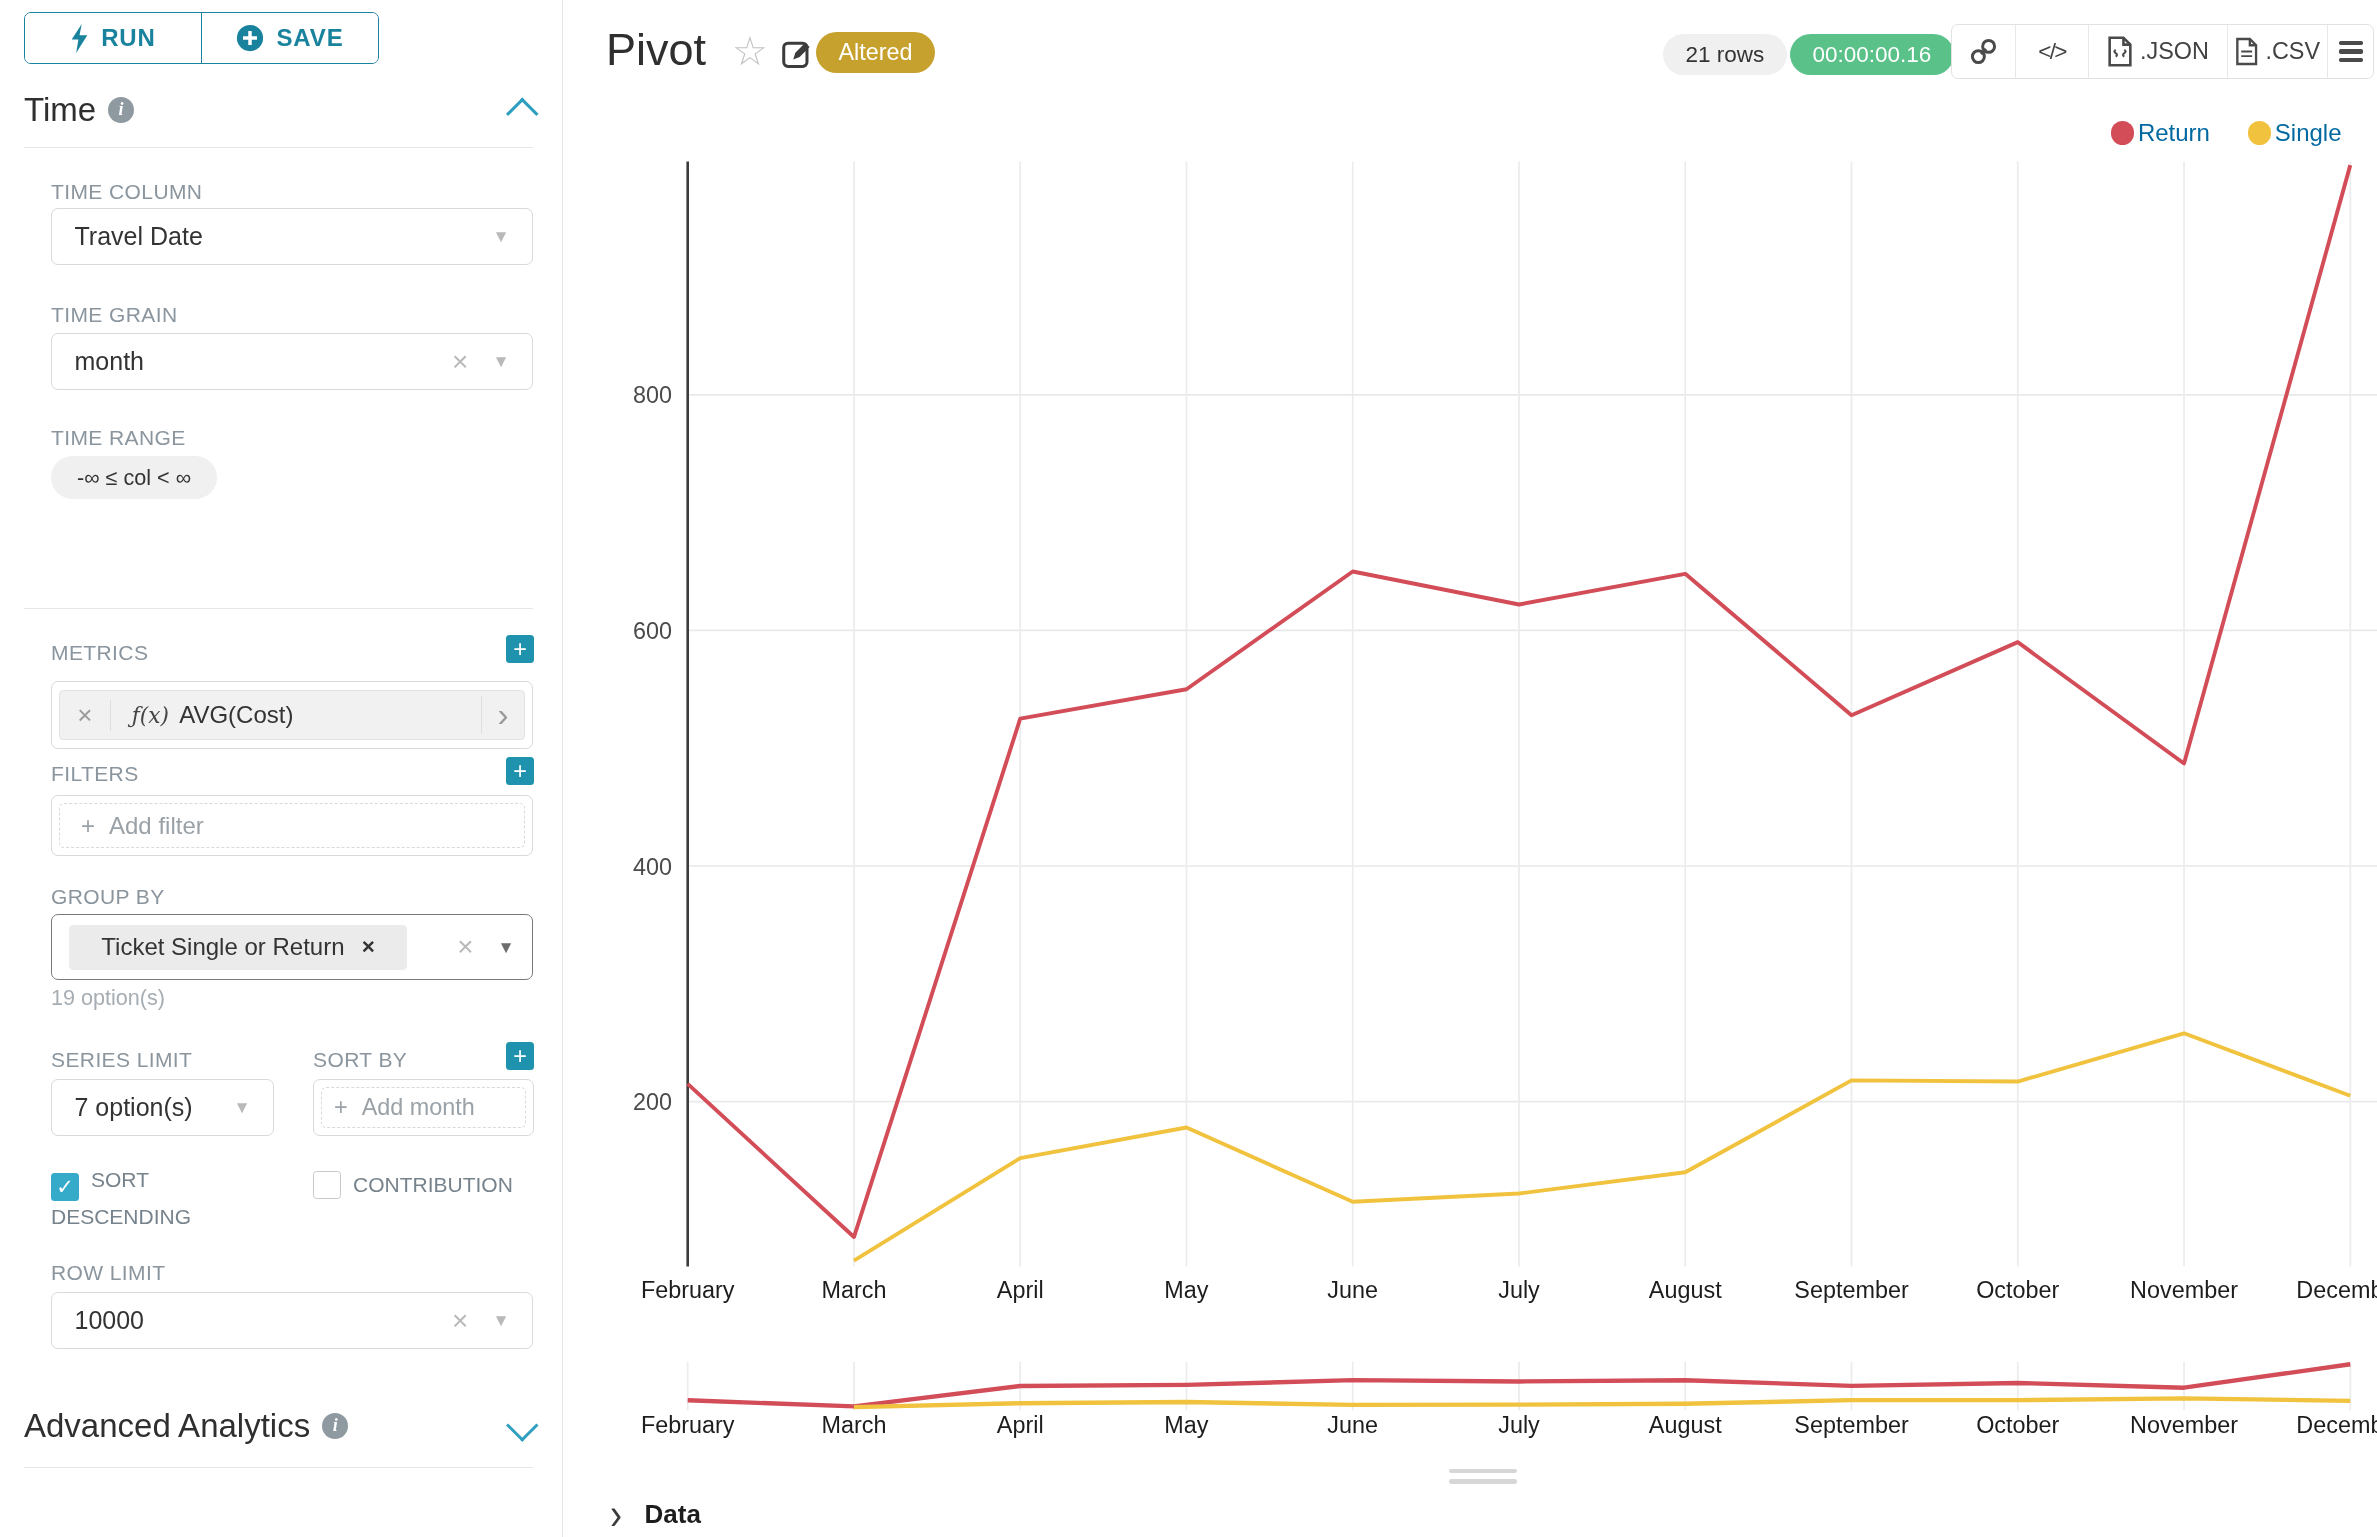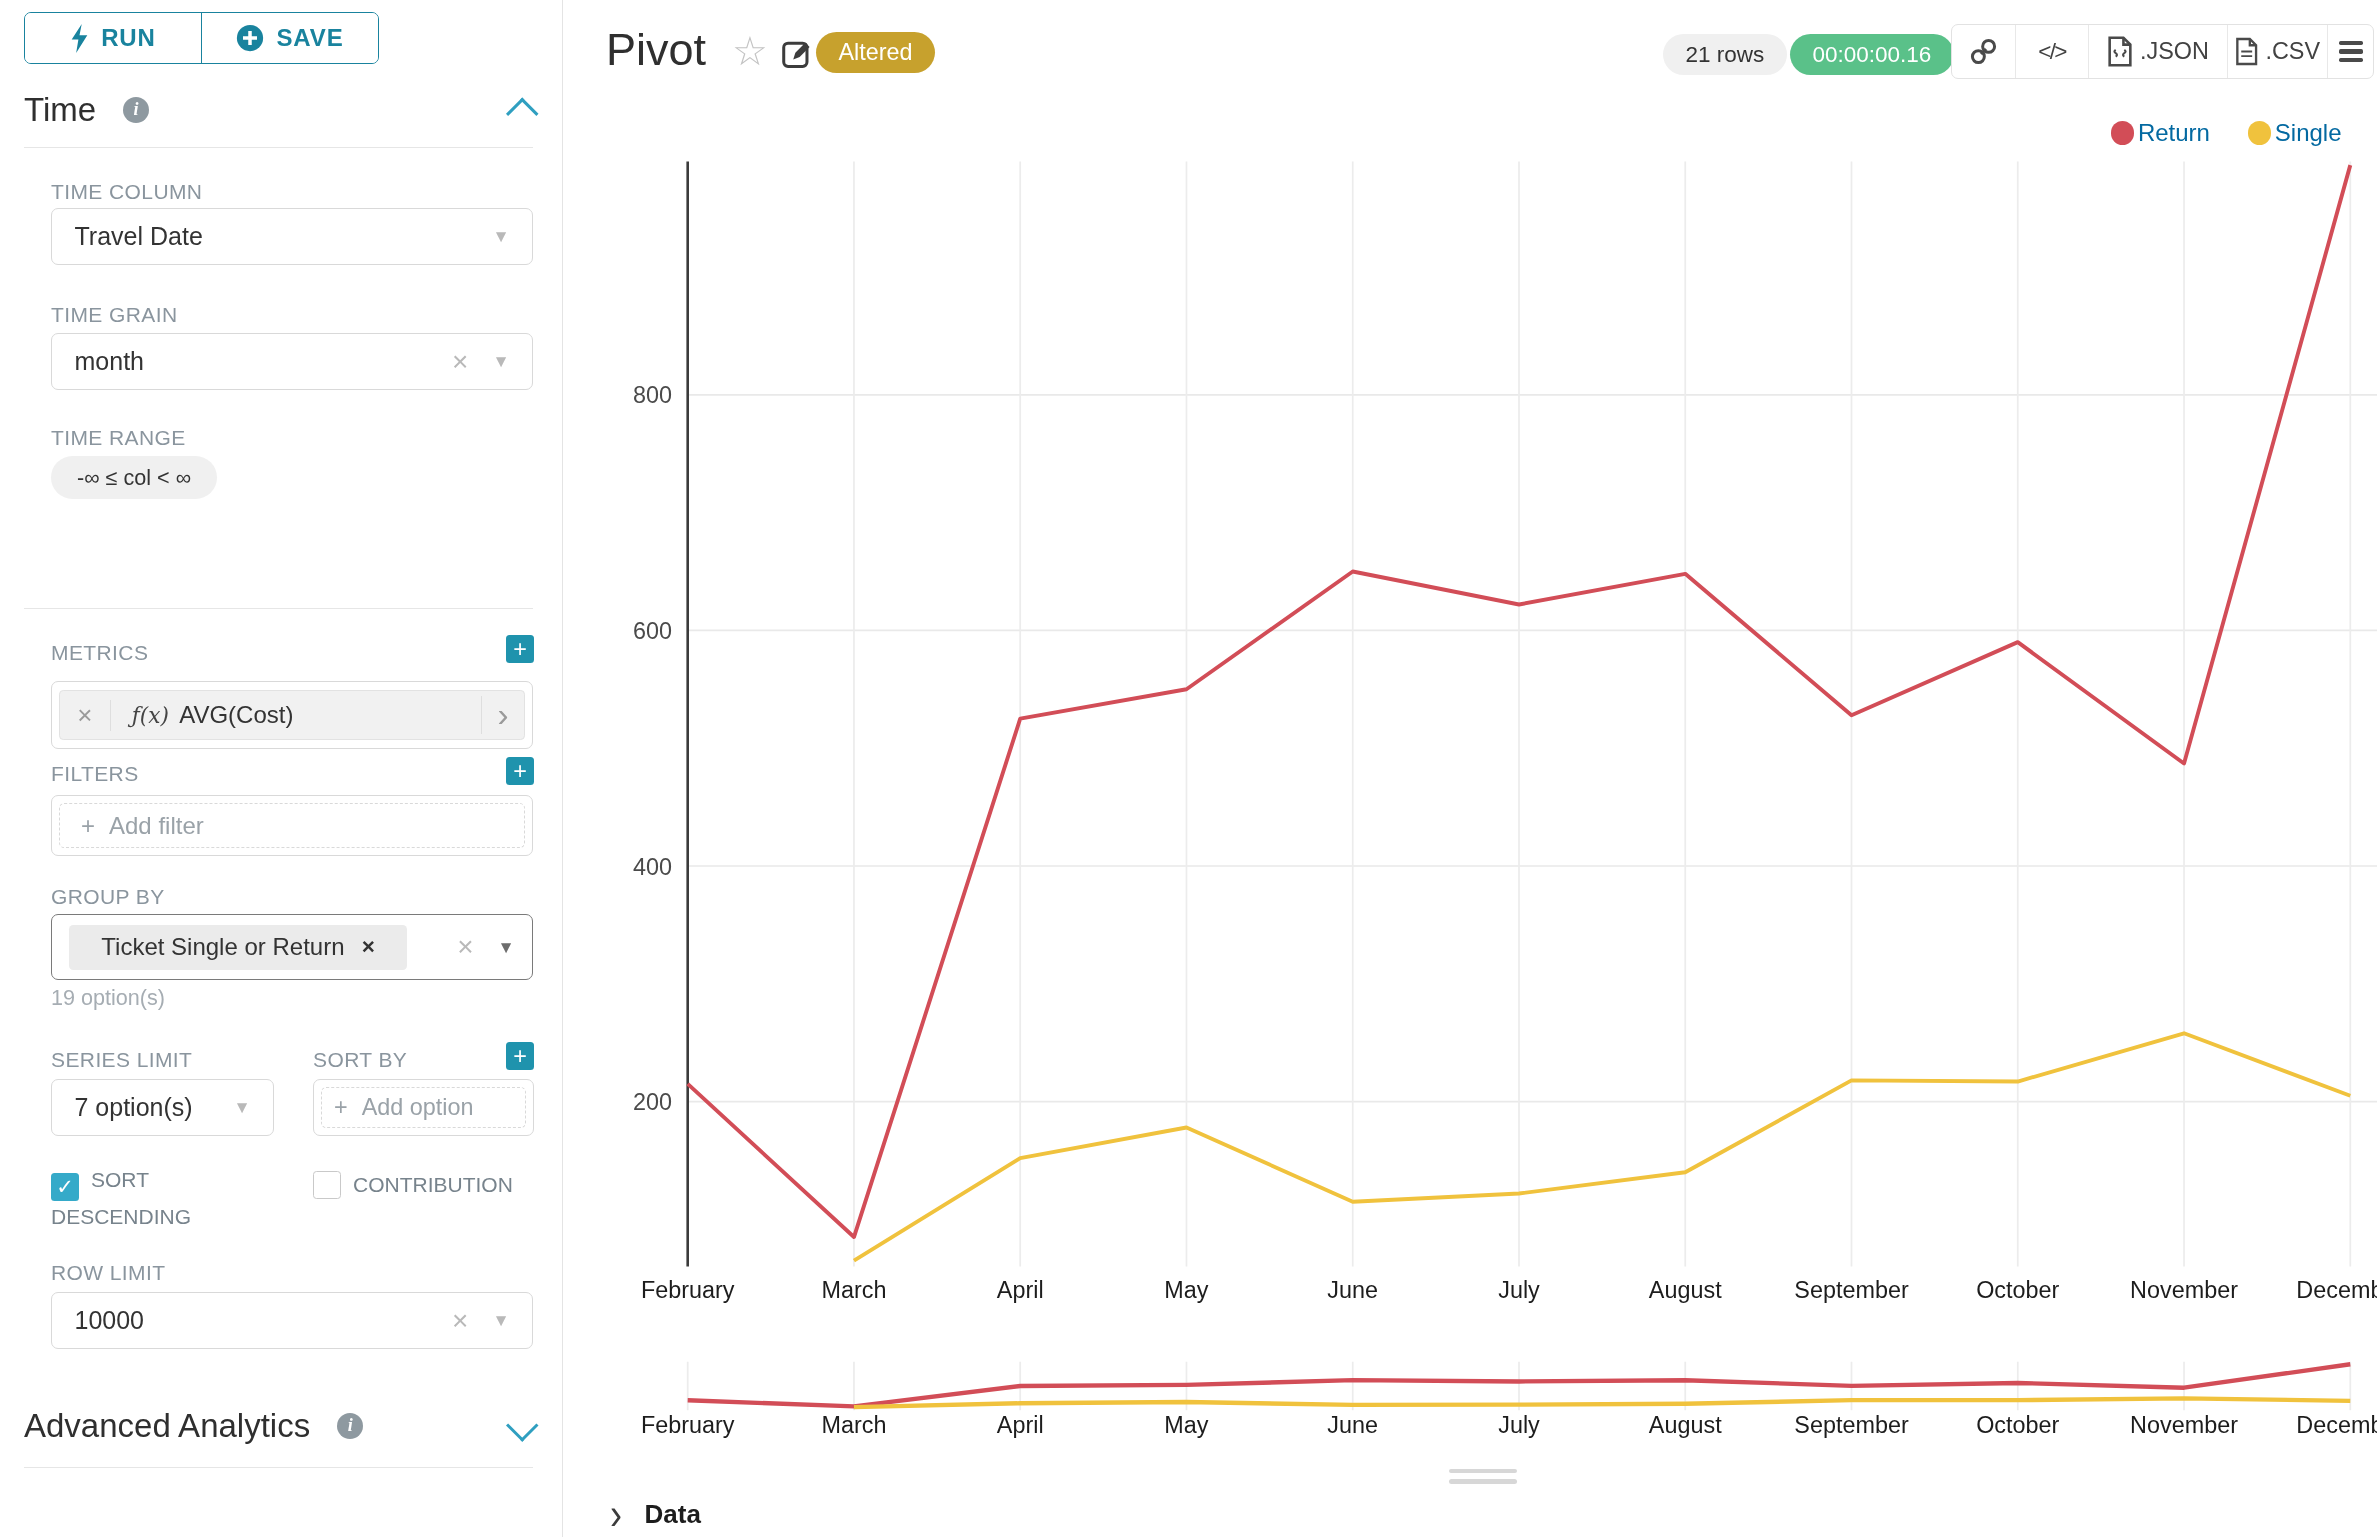--- a/index.html
+++ b/index.html
@@ -10,21 +10,21 @@
   #sidebar { position:absolute; left:0; top:0; width:563px; height:1538px;
     border-right:1.7px solid #e4e4e4; background:#fff; }
   .btn-group { position:absolute; left:24px; top:12px; width:355px; height:52px;
     display:flex; border:1.7px solid #19839e; border-radius:7px; overflow:hidden; }
   .btn-group button { flex:1; background:#fff; border:none; color:#19839e;
     font-family:inherit; font-size:24px; font-weight:600; letter-spacing:0.9px;
     display:flex; align-items:center; justify-content:center; gap:12px; cursor:pointer; }
   .btn-group button:first-child { border-right:1.7px solid #19839e; }
 
   .sec-head { position:absolute; left:24px; width:509px; height:45px;
-    display:flex; align-items:center; gap:27px; }
+    display:flex; align-items:center; gap:12px; }
   .sec-title { font-size:33px; color:#2f2f2f; }
   .info-i { width:26px; height:26px; border-radius:50%; background:#8e99a0; color:#fff;
     font-size:18px; font-weight:bold; font-family:"Liberation Serif",serif; font-style:italic;
     display:inline-flex; align-items:center; justify-content:center; }
   .chev { width:22.5px; height:22.5px; border:solid #2f9fc0; border-width:0 3.5px 3.5px 0;
     display:inline-block; margin-left:auto; }
   .chev.up { transform:rotate(-135deg) translate(-3.5px,-3.5px); }
   .chev.down { transform:rotate(45deg); }
   .divider { position:absolute; left:24px; width:509px; height:0; border-top:1.7px solid #e6e6e6; }
 
@@ -190,21 +190,21 @@
   <div class="plus-btn" style="top:1042px">
       <span>+</span>
     </div>
   <div class="sel-box" style="top:1079px; width:223px; height:57px">
     <span>7 option(s)</span>
     <span class="caret">▼</span>
   </div>
   <div class="outer-box" style="top:1079px; left:313px; width:221px; height:57px">
     <div class="dashed-box" style="padding:0 12px; font-size:23.4px">
       <span>+</span>
-      <span>Add option</span>
+      <span>Add month</span>
     </div>
   </div>
 
   <div class="cb-row" style="left:51px; top:1164px; width:190px">
     <span class="checkbox checked"><span>✓</span></span><span>SORT DESCENDING</span>
   </div>
   <div class="cb-row" style="left:313px; top:1169px; width:225px">
     <span class="checkbox empty"></span><span>CONTRIBUTION</span>
   </div>
 

